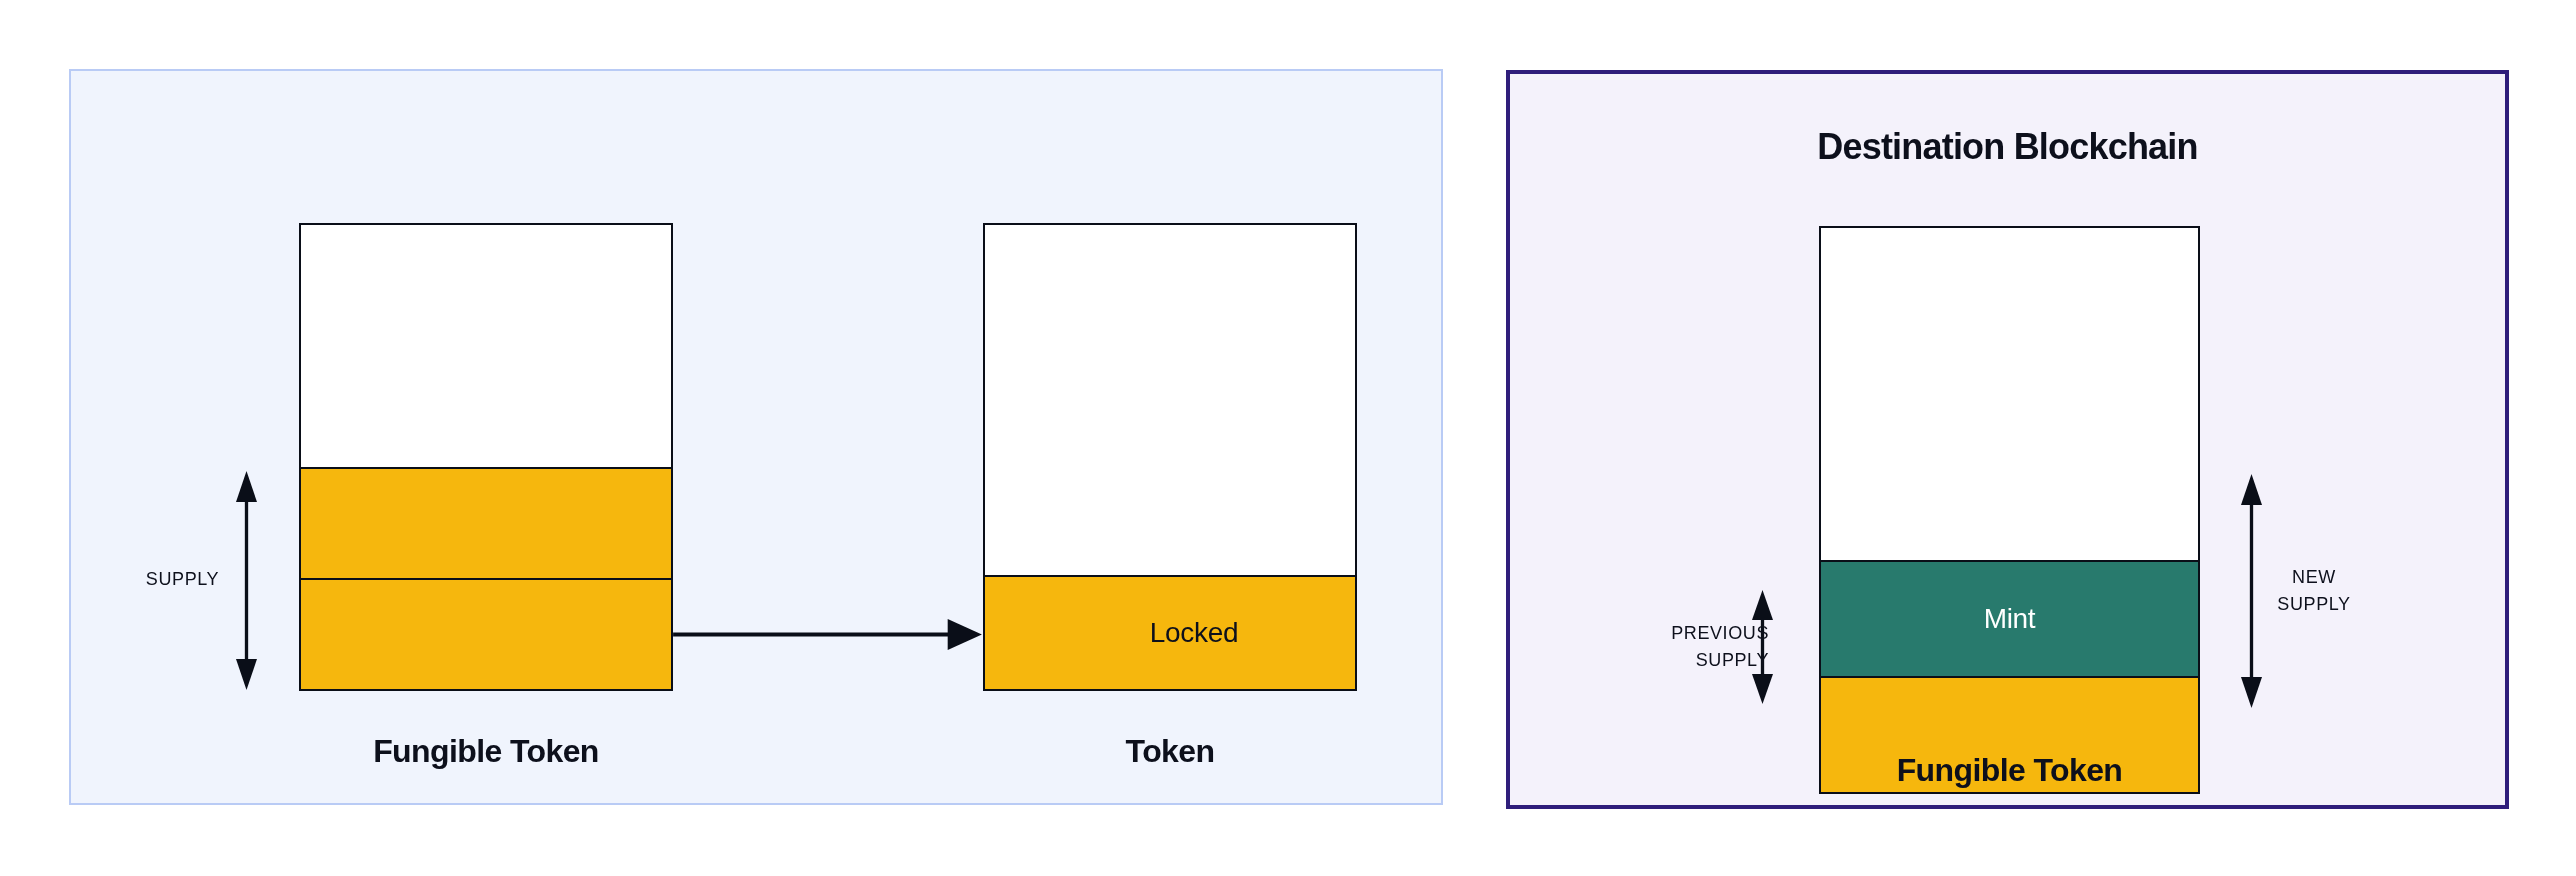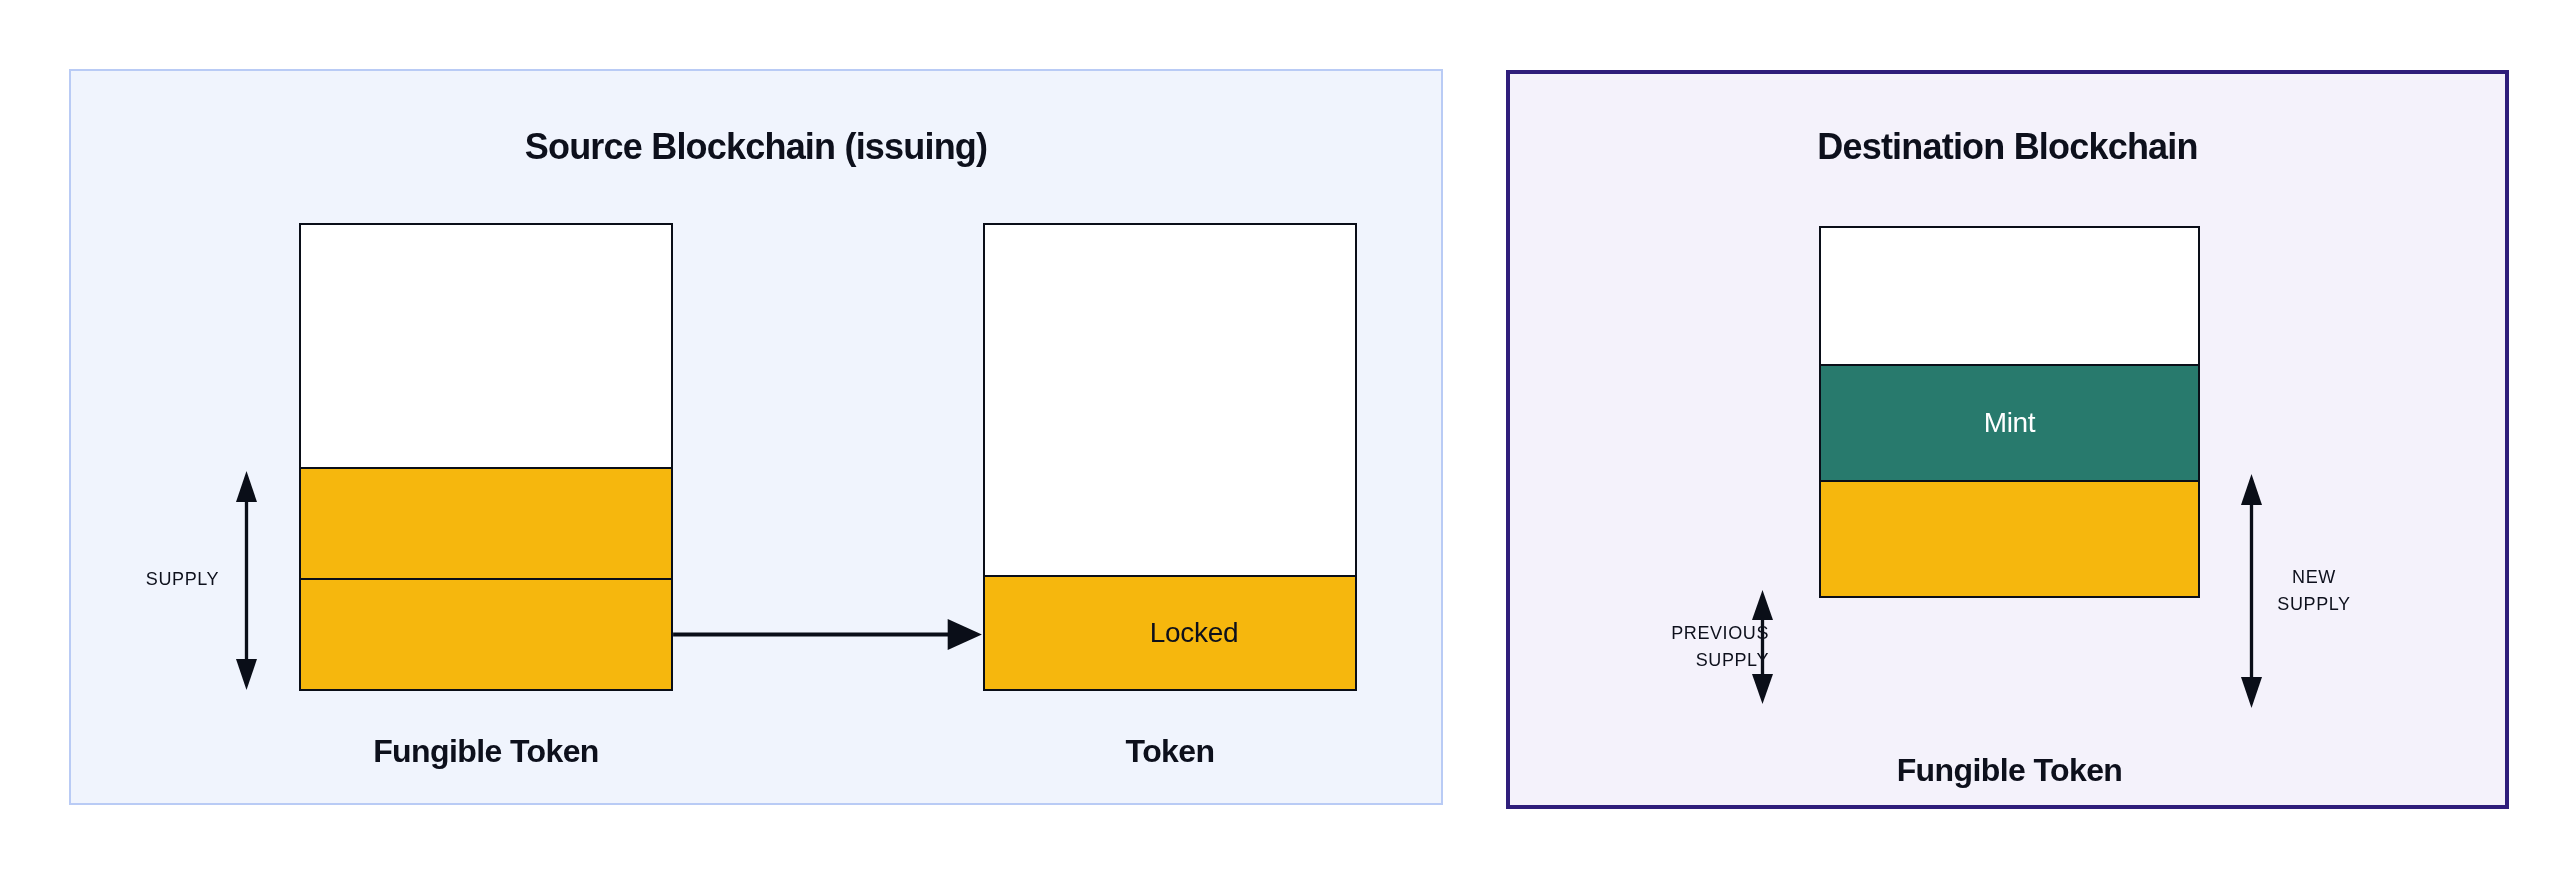--- a/index.html
+++ b/index.html
@@ -36,21 +36,21 @@
   .seg-teal{background:var(--mint-teal);}
 
   .src-token{left:228px;top:152px;width:374px;height:468px;}
   .src-seg-upper{height:111px;}
   .src-seg-lower{height:111px;}
 
   .pool-box{left:912px;top:152px;width:374px;height:468px;}
   .pool-locked{height:114px;}
   .locked-text{font-size:28px;font-weight:400;color:var(--text);letter-spacing:-0.3px;margin-left:48px;}
 
-  .dst-token{left:309px;top:152px;width:381px;height:372px;}
+  .dst-token{left:309px;top:152px;width:381px;height:568px;}
   .dst-seg-mint{height:116px;}
   .dst-seg-prev{height:116px;}
   .mint-text{font-size:28px;font-weight:500;color:var(--mint-text);letter-spacing:-0.3px;}
 
   .box-label{position:absolute;text-align:center;font-size:32px;font-weight:700;letter-spacing:-0.6px;color:var(--text);}
   .src-token-label{left:228px;width:374px;top:662px;}
   .pool-label{left:912px;width:374px;top:662px;}
   .dst-token-label{left:309px;width:381px;top:678px;}
 
   .small-label{position:absolute;text-align:center;font-size:18px;font-weight:400;letter-spacing:0.6px;line-height:26.5px;color:var(--text);}
@@ -65,21 +65,20 @@
   .transfer-arrow{left:601px;top:544px;}
   .prev-supply-arrow{left:237px;top:515px;}
   .new-supply-arrow{left:726px;top:399px;}
 </style>
 </head>
 <body>
 
 <div class="canvas">
 
   <section class="panel source">
-    <h2 class="panel-title">Source Blockchain (issuing)</h2>
 
     <div class="token-box src-token">
       <div class="seg seg-empty"></div>
       <div class="seg seg-fill seg-yellow src-seg-upper"></div>
       <div class="seg seg-fill seg-yellow src-seg-lower"></div>
     </div>
 
     <svg class="arrow supply-arrow" width="31" height="221" viewBox="0 0 56 400">
       <line x1="28" y1="42" x2="28" y2="358" stroke-width="6"></line>
       <polygon points="28,2 9,58 47,58"></polygon>

